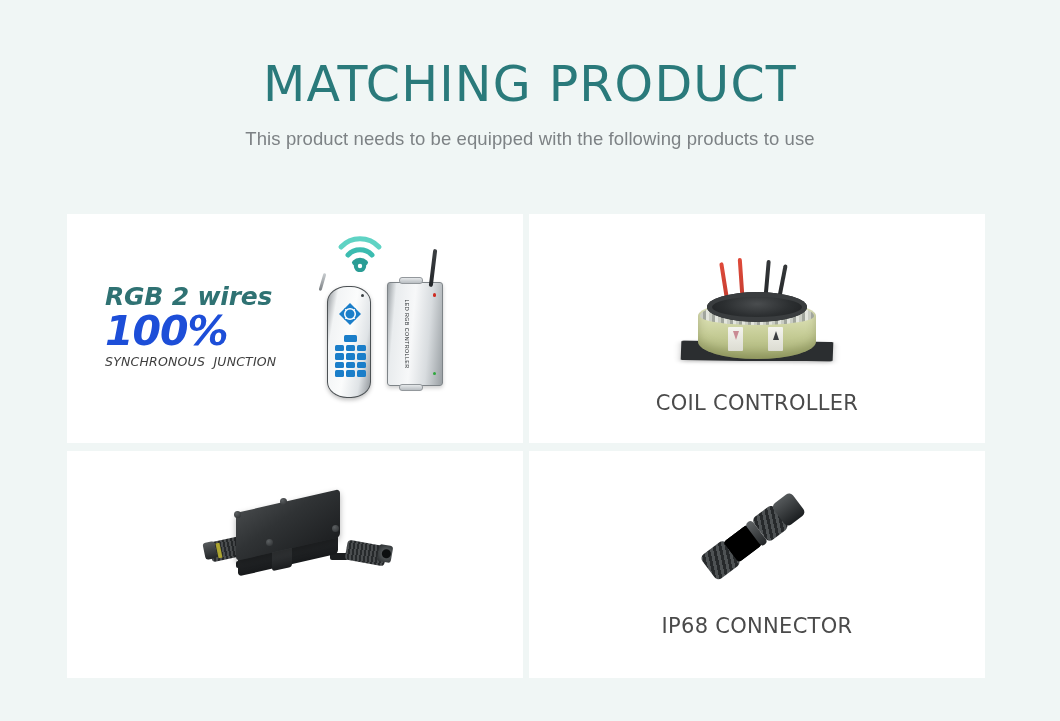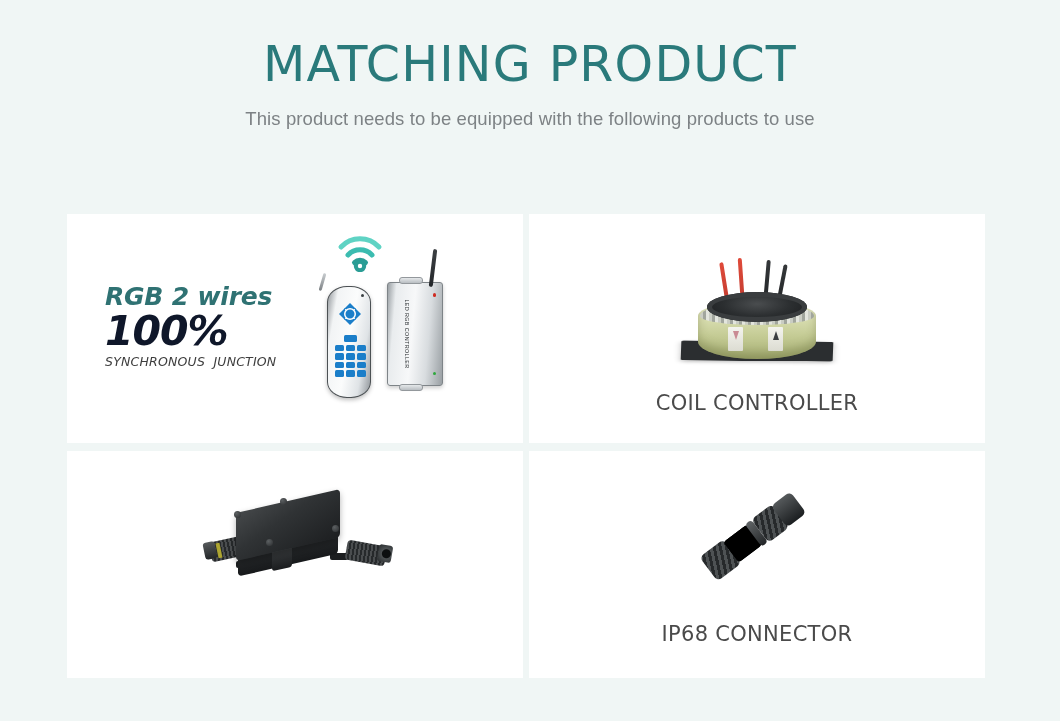--- a/index.html
+++ b/index.html
@@ -16,21 +16,21 @@
   .page {
     position: relative;
     width: 1060px;
     height: 721px;
     box-sizing: border-box;
   }
 
   
   .header {
     text-align: center;
-    padding-top: 40px;
+    padding-top: 60px;
   }
   .title-main {
     font-size: 49px;
     line-height: 1.04;
     font-weight: 400;
     letter-spacing: 1.2px;
     color: #2a7a7b;
     font-family: "DejaVu Sans", sans-serif;
     margin: 0;
   }
@@ -75,41 +75,41 @@
     left: 0;
     right: 0;
     text-align: center;
     font-size: 21px;
     color: #4a4a4a;
     letter-spacing: 0.3px;
     font-family: "DejaVu Sans", sans-serif;
   }
   .card2 .card-label { bottom: 28px; }
   .card3 .card-label { bottom: 32px; }
-  .card4 .card-label { bottom: 32px; }
+  .card4 .card-label { bottom: 40px; }
 
   
   .rgb-block {
     position: absolute;
     left: 38px;
     top: 70px;
     font-style: italic;
   }
   .rgb-line1 {
     font-size: 25px;
     font-weight: bold;
     color: #2f7273;
     font-family: "DejaVu Sans", sans-serif;
     letter-spacing: -0.2px;
     line-height: 1;
   }
   .rgb-line2 {
     font-size: 41px;
     font-weight: bold;
-    color: #0f172a;
+    color: #1d4ed8;
     font-family: "DejaVu Sans", sans-serif;
     line-height: 1.02;
     margin-top: 2px;
     letter-spacing: -1px;
   }
   .rgb-line3 {
     font-size: 12.5px;
     color: #3d3d3d;
     font-family: "DejaVu Sans", sans-serif;
     letter-spacing: 0.2px;

